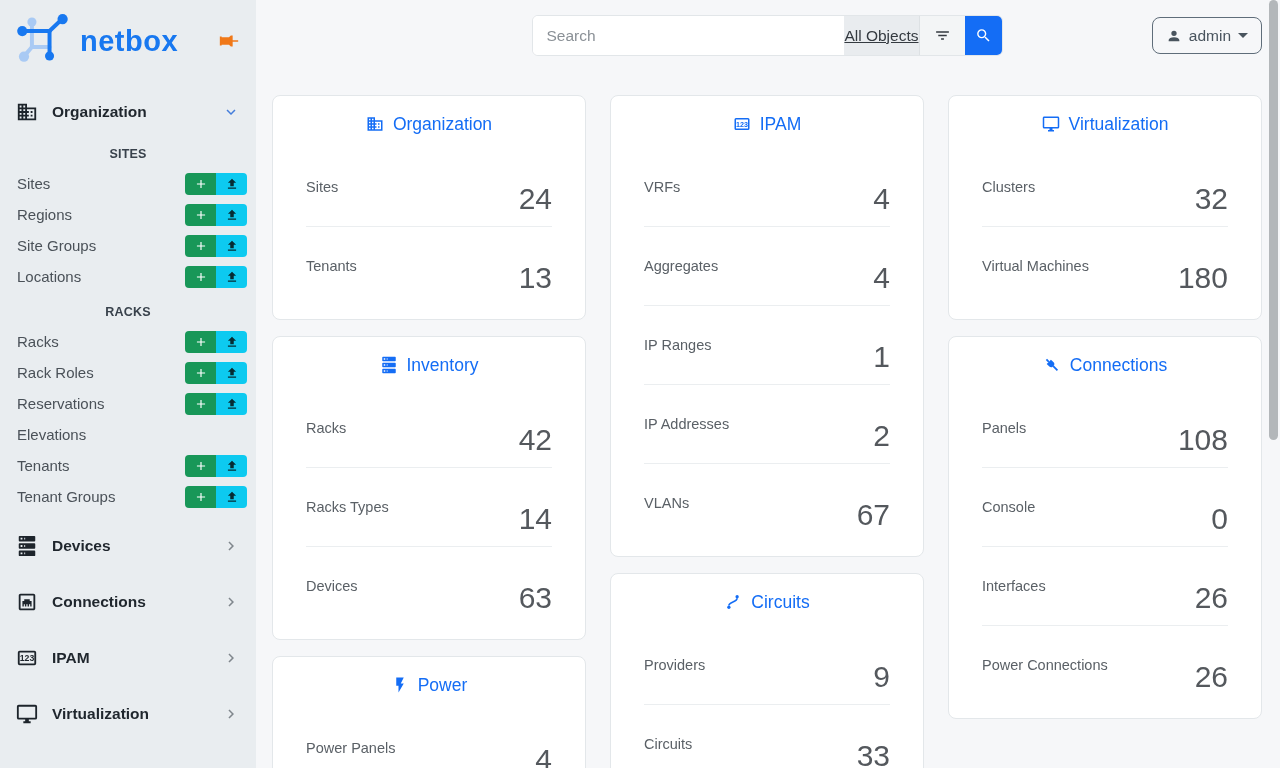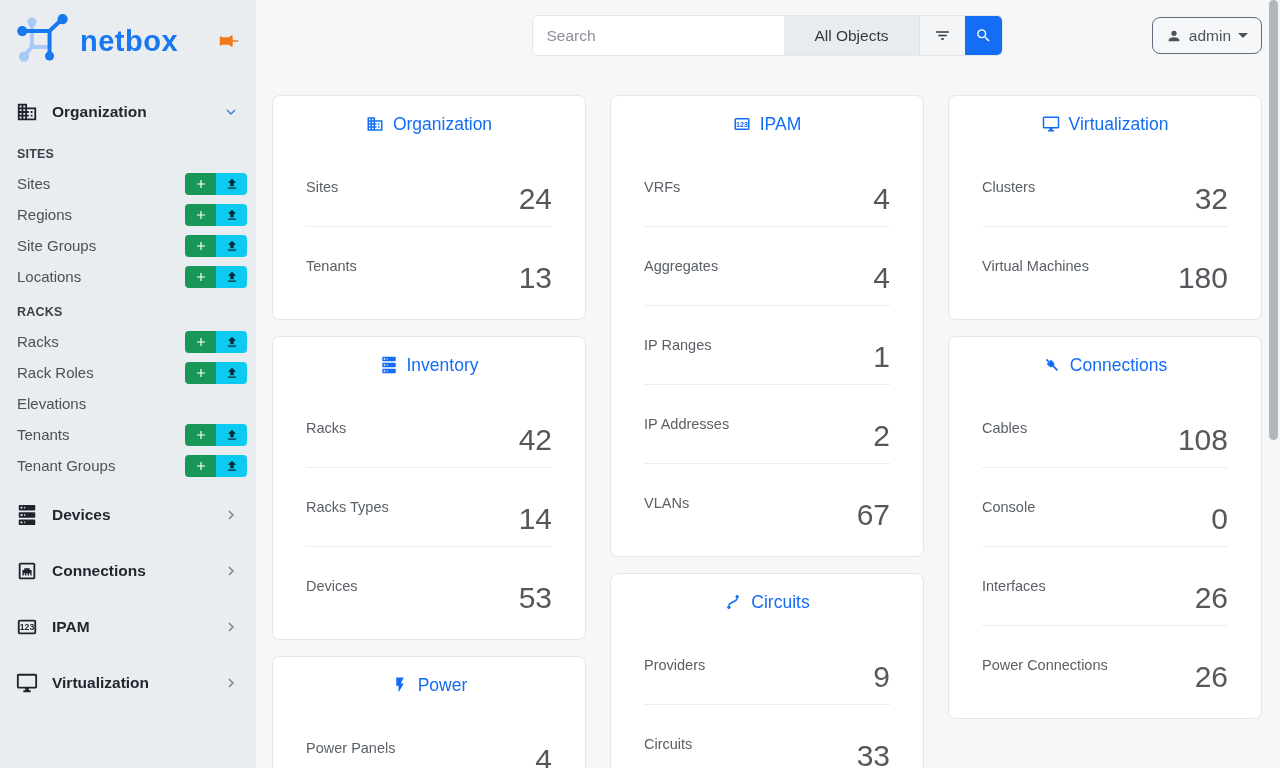--- a/index.html
+++ b/index.html
@@ -15,20 +15,21 @@
     --num:#54585d;
     --label:#5a6066;
     --border:#e3e7ea;
   }
 
   
   .sidebar{
     width:256px; flex:0 0 256px; height:768px;
     background:#e9edf0;
     overflow:hidden;
+    text-align:center;
   }
   .logo-row{
     display:flex; align-items:center;
     padding:14px 16px 10px 16px;
   }
   .logo-mark{ width:58px; height:50px; }
   .logo-word{
     font-size:29px; font-weight:700; color:#1878f0;
     letter-spacing:0.5px; margin-left:6px;
   }
@@ -79,22 +80,23 @@
     border:1px solid #e2e6e9; background:#fff;
   }
   .search-input{
     flex:1; border:none; outline:none; padding:0 14px;
     font-size:15.5px; font-family:"Liberation Sans", sans-serif;
     color:#212529; background:#fff;
   }
   .search-input::placeholder{ color:#8a9096; }
   .scope-btn{
     background:#e9ecef; border:none; cursor:pointer;
-    font-size:15.5px; color:#343a40; padding:0 30px;
+    font-size:15.5px; color:#343a40; padding:0 0;
     font-family:"Liberation Sans", sans-serif;
+    text-decoration:underline;
   }
   .filter-btn{
     background:#f3f5f6; border:none; border-left:1px solid #dde1e4;
     width:46px; display:flex; align-items:center; justify-content:center; cursor:pointer;
   }
   .filter-btn svg{ width:17px; height:17px; color:#343a40; }
   .go-btn{
     background:var(--blue); border:none; width:37px; cursor:pointer;
     display:flex; align-items:center; justify-content:center;
   }
@@ -346,20 +348,35 @@
           </svg>
         </button>
       <button class="btn-mini btn-import">
           <svg viewBox="0 0 24 24" style="color:#062c33">
             <use href="#i-upload"></use>
           </svg>
         </button>
     </span>
   </div>
   <div class="sub-item">
+    <span class="sub-label">Reservations</span>
+    <span class="btn-group">
+      <button class="btn-mini btn-add">
+          <svg viewBox="0 0 24 24" style="color:#fff">
+            <use href="#i-plus"></use>
+          </svg>
+        </button>
+      <button class="btn-mini btn-import">
+          <svg viewBox="0 0 24 24" style="color:#062c33">
+            <use href="#i-upload"></use>
+          </svg>
+        </button>
+    </span>
+  </div>
+  <div class="sub-item">
     <span class="sub-label">Elevations</span>
   </div>
 
   <div class="sub-item">
     <span class="sub-label">Tenants</span>
     <span class="btn-group">
       <button class="btn-mini btn-add">
           <svg viewBox="0 0 24 24" style="color:#fff">
             <use href="#i-plus"></use>
           </svg>
@@ -484,21 +501,21 @@
           <div class="stat-row">
             <span class="stat-label">Racks</span>
             <span class="stat-value">42</span>
           </div>
           <div class="stat-row">
             <span class="stat-label">Racks Types</span>
             <span class="stat-value">14</span>
           </div>
           <div class="stat-row">
             <span class="stat-label">Devices</span>
-            <span class="stat-value">53</span>
+            <span class="stat-value">63</span>
           </div>
         </div>
       </div>
 
       <div class="card">
         <div class="card-title">
           <svg viewBox="0 0 24 24" style="color:var(--blue)">
               <use href="#i-flash"></use>
             </svg>
           <span>Power</span>
@@ -590,21 +607,21 @@
 
       <div class="card">
         <div class="card-title">
           <svg viewBox="0 0 24 24" style="color:var(--blue)">
               <use href="#i-cable"></use>
             </svg>
           <span>Connections</span>
         </div>
         <div class="stat-list">
           <div class="stat-row">
-            <span class="stat-label">Cables</span>
+            <span class="stat-label">Panels</span>
             <span class="stat-value">108</span>
           </div>
           <div class="stat-row">
             <span class="stat-label">Console</span>
             <span class="stat-value">0</span>
           </div>
           <div class="stat-row">
             <span class="stat-label">Interfaces</span>
             <span class="stat-value">26</span>
           </div>

